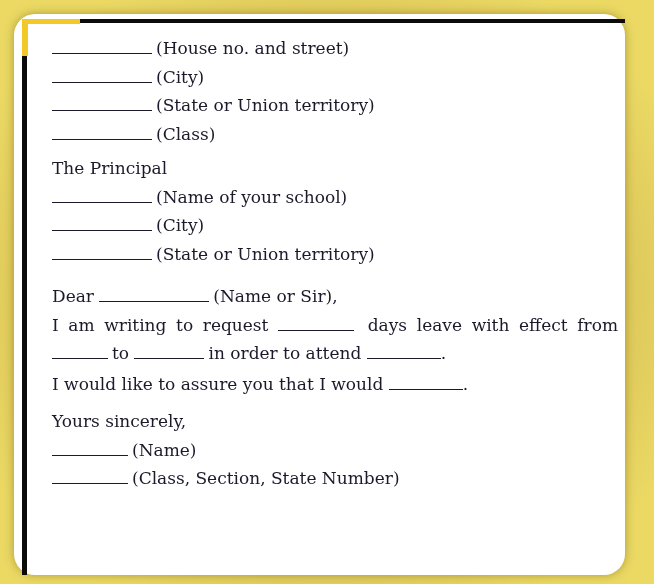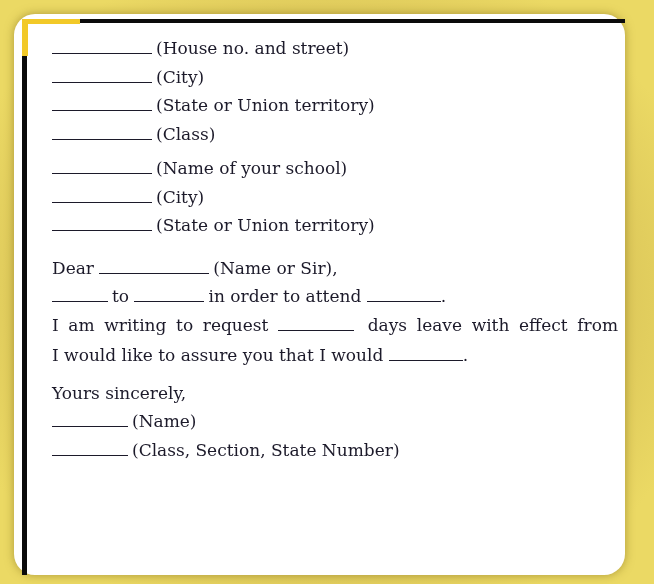--- a/index.html
+++ b/index.html
@@ -120,20 +120,21 @@
         <span class="blank w100"></span><span>(State or Union territory)</span>
       </div>
       <div class="line">
         <span class="blank w100"></span><span>(Class)</span>
       </div>
     </div>
 
     <div class="gap-s"></div>
 
     <div>
+      <div class="line">The Principal</div>
       <div class="line">
         <span class="blank w100"></span><span>(Name of your school)</span>
       </div>
       <div class="line">
         <span class="blank w100"></span><span>(City)</span>
       </div>
       <div class="line">
         <span class="blank w100"></span><span>(State or Union territory)</span>
       </div>
     </div>
@@ -141,29 +142,29 @@
     <div class="gap-m"></div>
 
 
     <div class="gap-m"></div>
 
     <div class="line">
       <span>Dear</span>
       <span class="blank w110"></span><span>(Name or Sir),</span>
     </div>
 
+    <div class="line justify">
+      <span>I am writing to request</span>
+      <span class="blank w76"></span>
+      <span>days leave with effect from</span>
+    </div>
     <div class="line">
       <span class="blank w58"></span><span>to</span>
       <span class="blank w70"></span><span>in order to attend</span>
       <span class="blank w74" style="margin-right:0"></span><span>.</span>
-    </div>
-    <div class="line justify">
-      <span>I am writing to request</span>
-      <span class="blank w76"></span>
-      <span>days leave with effect from</span>
     </div>
 
     <div class="gap-s" style="height:2px"></div>
 
     <div class="line">
       <span>I would like to assure you that I would</span>
       <span class="blank w74" style="margin-right:0"></span><span>.</span>
     </div>
 
     <div class="gap-s" style="height:2px"></div>

